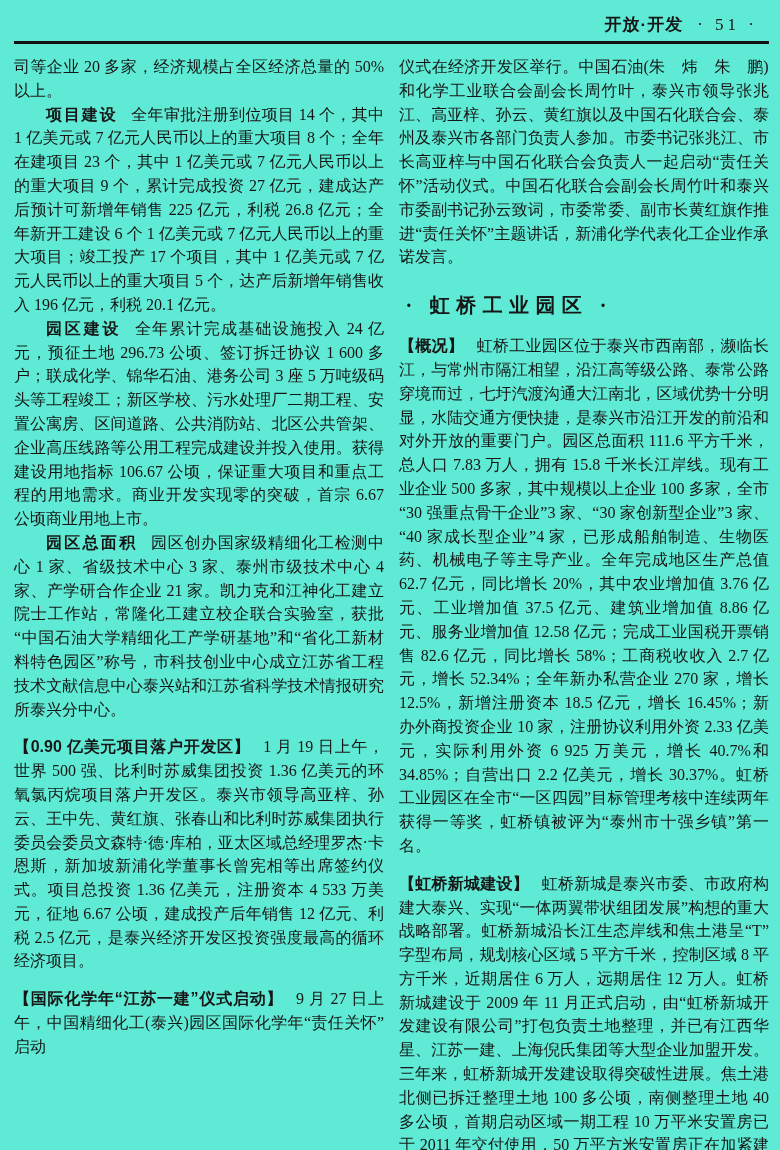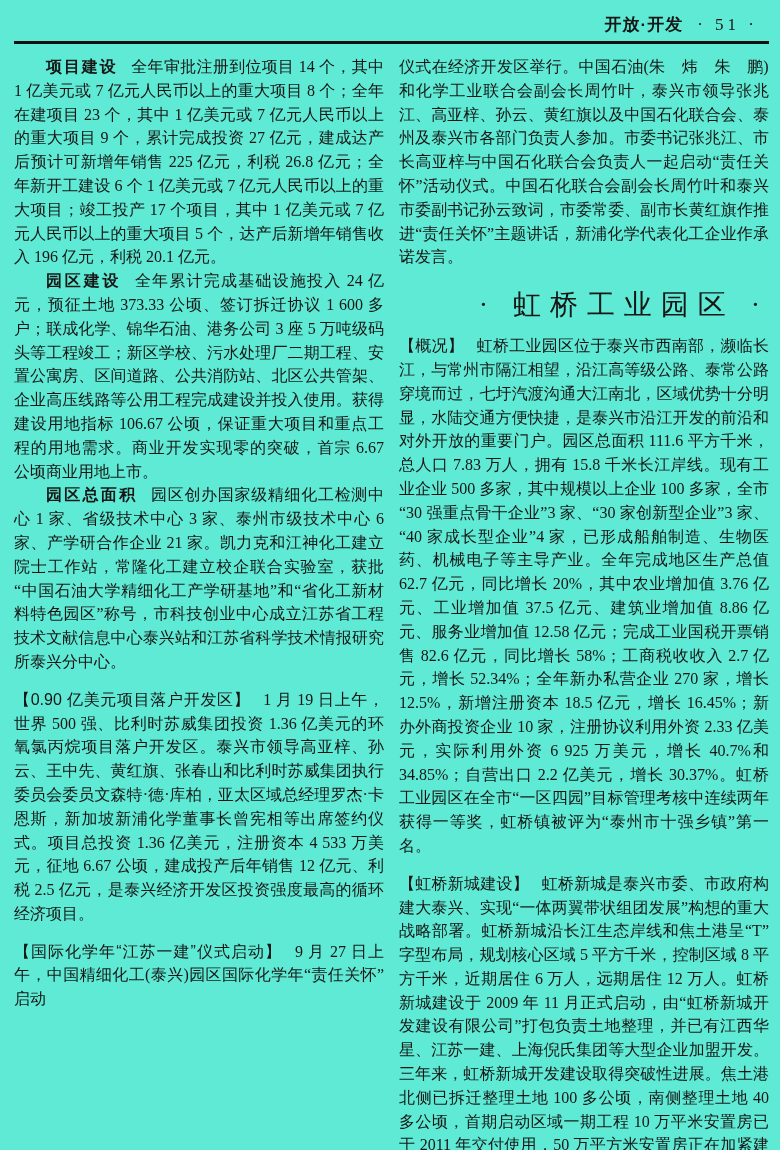--- a/index.html
+++ b/index.html
@@ -52,54 +52,55 @@
   .col p { margin: 0; }
   p.indent { text-indent: 2em; }
   span.lead {
     font-weight: bold;
     letter-spacing: 0.1em;
     margin-right: 0.85em;
   }
   p.entry { margin-top: 14px; }
   span.entry-head {
     font-family: "Liberation Sans", "DejaVu Sans", sans-serif;
-    font-weight: normal;
+    font-weight: bold;
     margin-right: 0.8em;
   }
   span.byline {
     float: right;
     letter-spacing: 0.02em;
   }
   h2.park-heading {
     margin: 21px 0 13px 0;
-    text-align: right;
-    font-size: 28px;
-    font-weight: 400;
+    text-align: left;
+    font-size: 20px;
+    font-weight: 700;
     letter-spacing: 0.32em;
     text-indent: 0.32em; 
     line-height: 30px;
     white-space: nowrap;
   }
 </style>
 </head>
 <body>
 
 <div class="page">
 
   <div class="running-head">
     <span class="sec">开放·开发</span><span class="pgno">· 51 ·</span>
   </div>
   <div class="head-rule"></div>
 
   <div class="columns">
 
     <div class="col">
+      <p><span>司等企业 20 多家，经济规模占全区经济总量的 50%以上。</span></p>
       <p class="indent"><span class="lead">项目建设</span><span>全年审批注册到位项目 14 个，其中 1 亿美元或 7 亿元人民币以上的重大项目 8 个；全年在建项目 23 个，其中 1 亿美元或 7 亿元人民币以上的重大项目 9 个，累计完成投资 27 亿元，建成达产后预计可新增年销售 225 亿元，利税 26.8 亿元；全年新开工建设 6 个 1 亿美元或 7 亿元人民币以上的重大项目；竣工投产 17 个项目，其中 1 亿美元或 7 亿元人民币以上的重大项目 5 个，达产后新增年销售收入 196 亿元，利税 20.1 亿元。</span></p>
-      <p class="indent"><span class="lead">园区建设</span><span>全年累计完成基础设施投入 24 亿元，预征土地 373.33 公顷、签订拆迁协议 1 600 多户；联成化学、锦华石油、港务公司 3 座 5 万吨级码头等工程竣工；新区学校、污水处理厂二期工程、安置公寓房、区间道路、公共消防站、北区公共管架、企业高压线路等公用工程完成建设并投入使用。获得建设用地指标 106.67 公顷，保证重大项目和重点工程的用地需求。商业开发实现零的突破，首宗 6.67 公顷商业用地上市。</span></p>
-      <p class="indent"><span class="lead">园区总面积</span><span>园区创办国家级精细化工检测中心 1 家、省级技术中心 3 家、泰州市级技术中心 6 家、产学研合作企业 21 家。凯力克和江神化工建立院士工作站，常隆化工建立校企联合实验室，获批“中国石油大学精细化工产学研基地”和“省化工新材料特色园区”称号，市科技创业中心成立江苏省工程技术文献信息中心泰兴站和江苏省科学技术情报研究所泰兴分中心。</span></p>
+      <p class="indent"><span class="lead">园区建设</span><span>全年累计完成基础设施投入 24 亿元，预征土地 296.73 公顷、签订拆迁协议 1 600 多户；联成化学、锦华石油、港务公司 3 座 5 万吨级码头等工程竣工；新区学校、污水处理厂二期工程、安置公寓房、区间道路、公共消防站、北区公共管架、企业高压线路等公用工程完成建设并投入使用。获得建设用地指标 106.67 公顷，保证重大项目和重点工程的用地需求。商业开发实现零的突破，首宗 6.67 公顷商业用地上市。</span></p>
+      <p class="indent"><span class="lead">园区总面积</span><span>园区创办国家级精细化工检测中心 1 家、省级技术中心 3 家、泰州市级技术中心 4 家、产学研合作企业 21 家。凯力克和江神化工建立院士工作站，常隆化工建立校企联合实验室，获批“中国石油大学精细化工产学研基地”和“省化工新材料特色园区”称号，市科技创业中心成立江苏省工程技术文献信息中心泰兴站和江苏省科学技术情报研究所泰兴分中心。</span></p>
       <p class="entry"><span class="entry-head">【0.90 亿美元项目落户开发区】</span><span>1 月 19 日上午，世界 500 强、比利时苏威集团投资 1.36 亿美元的环氧氯丙烷项目落户开发区。泰兴市领导高亚梓、孙云、王中先、黄红旗、张春山和比利时苏威集团执行委员会委员文森特·德·库柏，亚太区域总经理罗杰·卡恩斯，新加坡新浦化学董事长曾宪相等出席签约仪式。项目总投资 1.36 亿美元，注册资本 4 533 万美元，征地 6.67 公顷，建成投产后年销售 12 亿元、利税 2.5 亿元，是泰兴经济开发区投资强度最高的循环经济项目。</span></p>
       <p class="entry"><span class="entry-head">【国际化学年“江苏一建”仪式启动】</span><span>9 月 27 日上午，中国精细化工(泰兴)园区国际化学年“责任关怀”启动</span></p>
     </div>
 
     <div class="col">
       <p><span class="byline">(朱　炜　朱　鹏)</span><span>仪式在经济开发区举行。中国石油和化学工业联合会副会长周竹叶，泰兴市领导张兆江、高亚梓、孙云、黄红旗以及中国石化联合会、泰州及泰兴市各部门负责人参加。市委书记张兆江、市长高亚梓与中国石化联合会负责人一起启动“责任关怀”活动仪式。中国石化联合会副会长周竹叶和泰兴市委副书记孙云致词，市委常委、副市长黄红旗作推进“责任关怀”主题讲话，新浦化学代表化工企业作承诺发言。</span></p>
       <h2 class="park-heading">· 虹桥工业园区 ·</h2>
       <p class="entry"><span class="entry-head">【概况】</span><span>虹桥工业园区位于泰兴市西南部，濒临长江，与常州市隔江相望，沿江高等级公路、泰常公路穿境而过，七圩汽渡沟通大江南北，区域优势十分明显，水陆交通方便快捷，是泰兴市沿江开发的前沿和对外开放的重要门户。园区总面积 111.6 平方千米，总人口 7.83 万人，拥有 15.8 千米长江岸线。现有工业企业 500 多家，其中规模以上企业 100 多家，全市“30 强重点骨干企业”3 家、“30 家创新型企业”3 家、“40 家成长型企业”4 家，已形成船舶制造、生物医药、机械电子等主导产业。全年完成地区生产总值 62.7 亿元，同比增长 20%，其中农业增加值 3.76 亿元、工业增加值 37.5 亿元、建筑业增加值 8.86 亿元、服务业增加值 12.58 亿元；完成工业国税开票销售 82.6 亿元，同比增长 58%；工商税收收入 2.7 亿元，增长 52.34%；全年新办私营企业 270 家，增长 12.5%，新增注册资本 18.5 亿元，增长 16.45%；新办外商投资企业 10 家，注册协议利用外资 2.33 亿美元，实际利用外资 6 925 万美元，增长 40.7%和 34.85%；自营出口 2.2 亿美元，增长 30.37%。虹桥工业园区在全市“一区四园”目标管理考核中连续两年获得一等奖，虹桥镇被评为“泰州市十强乡镇”第一名。</span></p>
       <p class="entry"><span class="entry-head">【虹桥新城建设】</span><span>虹桥新城是泰兴市委、市政府构建大泰兴、实现“一体两翼带状组团发展”构想的重大战略部署。虹桥新城沿长江生态岸线和焦土港呈“T”字型布局，规划核心区域 5 平方千米，控制区域 8 平方千米，近期居住 6 万人，远期居住 12 万人。虹桥新城建设于 2009 年 11 月正式启动，由“虹桥新城开发建设有限公司”打包负责土地整理，并已有江西华星、江苏一建、上海倪氏集团等大型企业加盟开发。三年来，虹桥新城开发建设取得突破性进展。焦土港北侧已拆迁整理土地 100 多公顷，南侧整理土地 40 多公顷，首期启动区域一期工程 10 万平米安置房已于 2011 年交付使用，50 万平方米安置房正在加紧建设；城区“三纵两横”的道路框架基本形成；虹桥新城十大重点工程顺利实施，新城指挥中心已交付使用，新城商业中心 2 幢辅楼已</span></p>
     </div>

